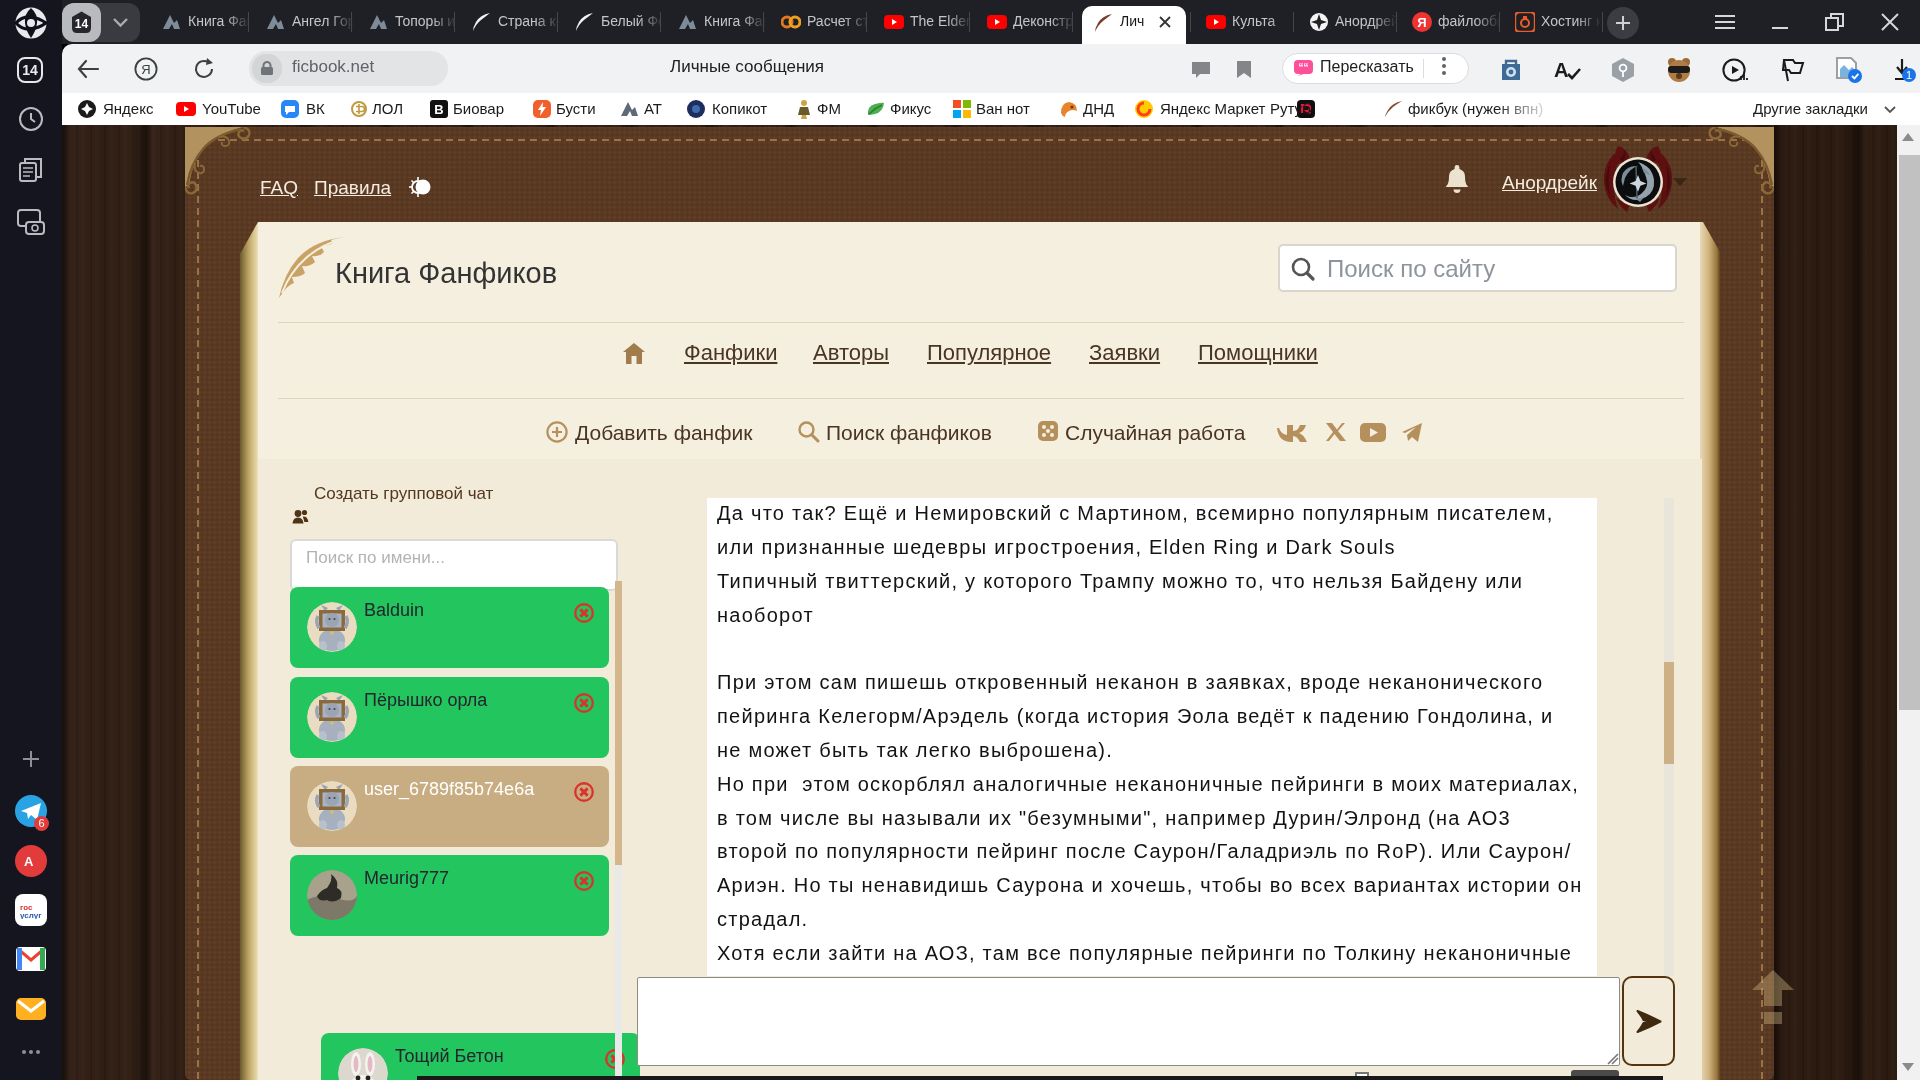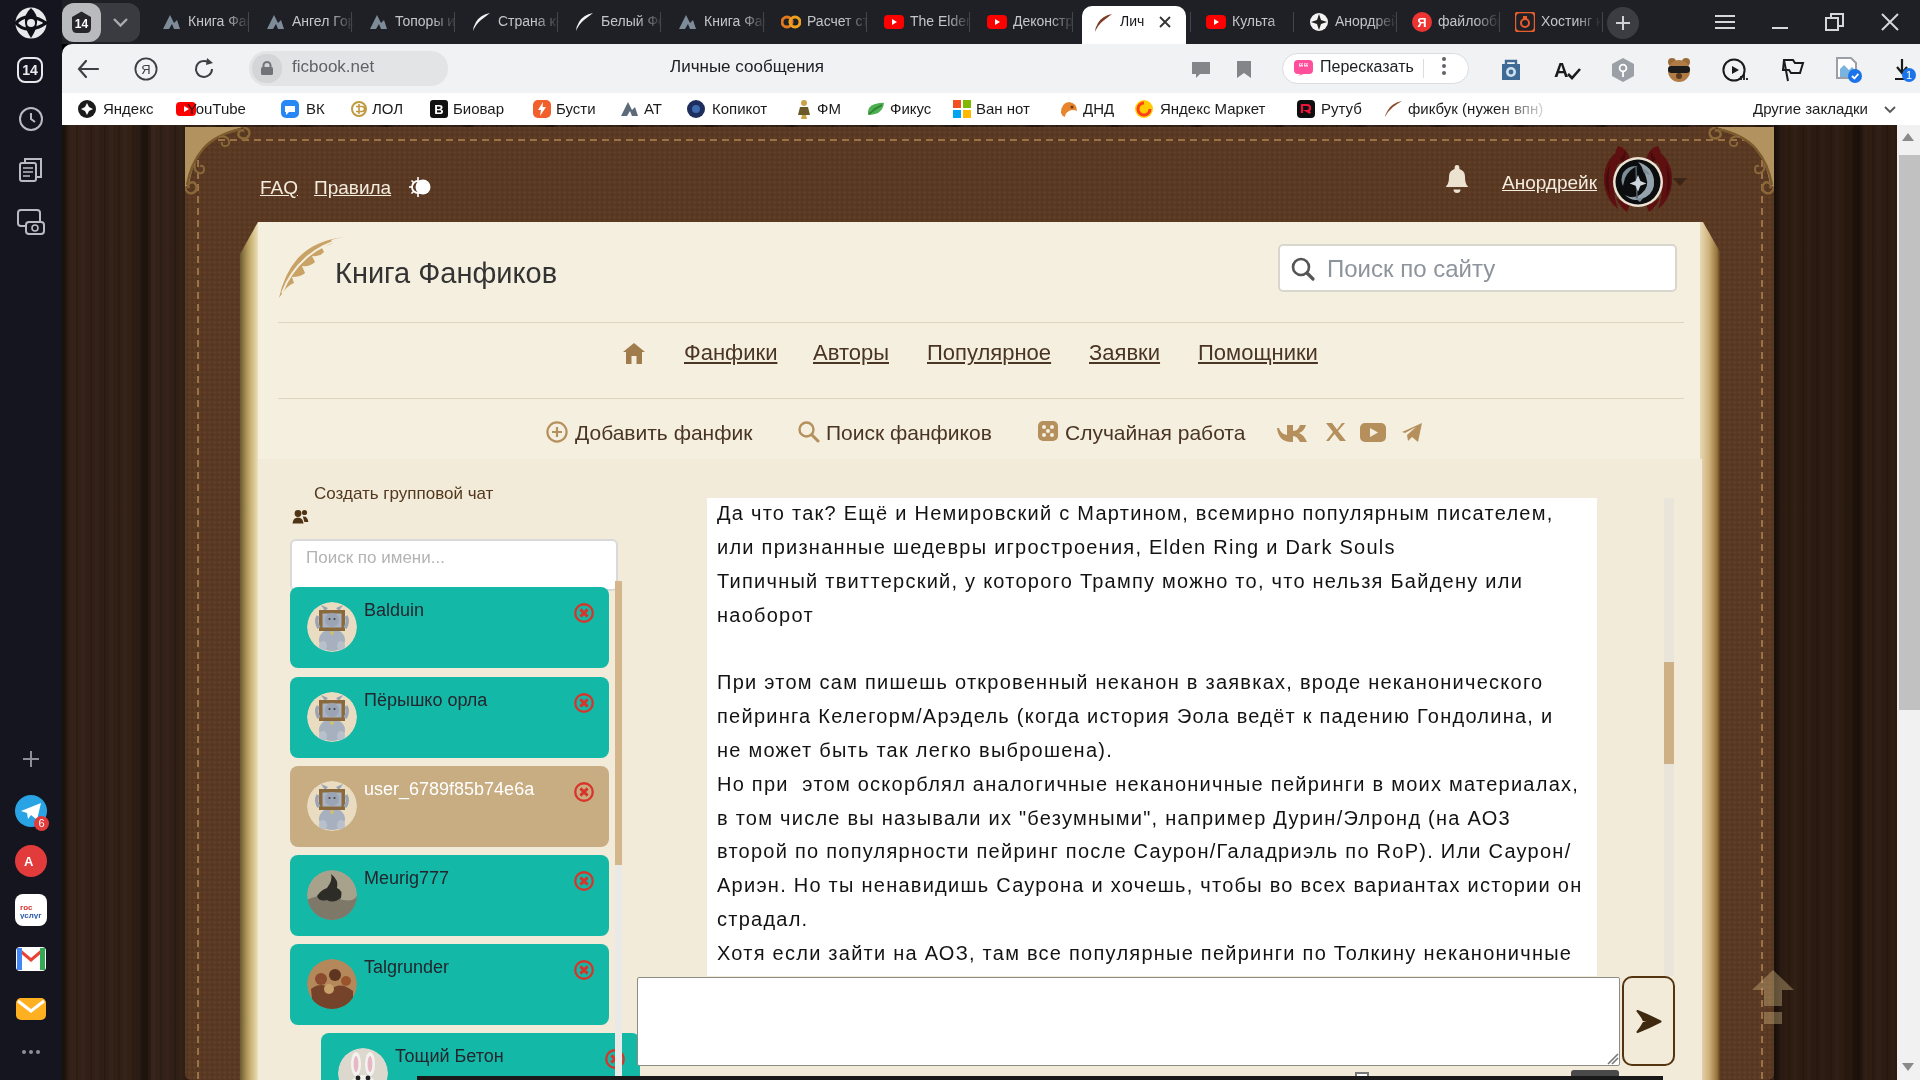--- a/index.html
+++ b/index.html
@@ -40,21 +40,21 @@
 
 .hdrlink { color:#f3ecdf; font-size:19px; text-decoration:underline; }
 #sitehdr-line1 { left:278px; top:322px; width:1406px; height:1px; background:#ded5c0; }
 #sitehdr-line2 { left:278px; top:398px; width:1406px; height:1px; background:#ded5c0; }
 #contentbg { left:258px; top:459px; width:1444px; height:621px; background:#f2ebda; }
 .navlink { color:#4a3423; font-size:22px;text-decoration:underline; }
 .nav2 { color:#4a3423; font-size:21px; }
 
 
 #chatsearch { left:290px; top:539px; width:328px; height:52px; background:#fff; border:2px solid #d9d9d9; border-radius:6px; color:#b3b3b3; font-size:17px; padding-left:14px; line-height:34px; }
-.chatitem { left:290px; width:319px; height:81px; background:#14b8a6; border-radius:8px; }
+.chatitem { left:290px; width:319px; height:81px; background:#22c55e; border-radius:8px; }
 .chatitem.sel { background:#c9ad82; }
 .chatname { position:absolute; left:74px; top:13px; font-size:18px; color:#23262e; }
 .sel .chatname { color:#fff; }
 .redx { position:absolute; left:284px; top:16px; width:20px; height:20px; }
 .avatar { position:absolute; left:17px; top:15px; width:50px; height:50px; border-radius:50%; overflow:hidden; }
 
 
 #msgpanel { left:707px; top:498px; width:890px; height:478px; background:#fff; }
 #msgtext { left:717px; top:497px; width:872px; font-size:20px; line-height:33.85px; color:#131313; letter-spacing:1.25px; }
 #msgscroll-track { left:1664px; top:498px; width:10px; height:478px; background:#e9e5da; }
@@ -282,35 +282,20 @@
           <circle cx="25" cy="25" r="25" fill="#a8a28c"></circle>
           <path d="M0 30 Q15 22 30 28 T50 26 L50 50 L0 50 Z" fill="#7d7867"></path>
           <path d="M20 18 q6 -8 4 -14 q8 6 6 14 q6 2 4 10 q-8 6 -14 2 q-8 2 -10 -4 q4 -6 10 -8z" fill="#2e2c26"></path>
         </svg></div>
     <div class="chatname">Meurig777</div>
     <div class="redx"><svg width="20" height="20" viewBox="0 0 26 26">
           <circle cx="13" cy="13" r="11.4" fill="none" stroke="#d7352b" stroke-width="3"></circle>
           <path d="M8.3 8.3 L17.7 17.7 M17.7 8.3 L8.3 17.7" stroke="#d7352b" stroke-width="3.8"></path>
         </svg></div>
   </div>
-  <div class="abs chatitem" style="top:944px;">
-    <div class="avatar"><svg width="50" height="50" viewBox="0 0 50 50">
-          <circle cx="25" cy="25" r="25" fill="#b5885c"></circle>
-          <circle cx="14" cy="20" r="6" fill="#8a4a2e"></circle>
-          <circle cx="28" cy="16" r="6" fill="#5c3420"></circle>
-          <circle cx="39" cy="22" r="5" fill="#99542c"></circle>
-          <path d="M4 30 q10 -8 20 0 q10 -8 22 2 L46 50 L6 50Z" fill="#74432a"></path>
-          <circle cx="22" cy="30" r="5" fill="#c8a06a"></circle>
-        </svg></div>
-    <div class="chatname">Talgrunder</div>
-    <div class="redx"><svg width="20" height="20" viewBox="0 0 26 26">
-          <circle cx="13" cy="13" r="11.4" fill="none" stroke="#d7352b" stroke-width="3"></circle>
-          <path d="M8.3 8.3 L17.7 17.7 M17.7 8.3 L8.3 17.7" stroke="#d7352b" stroke-width="3.8"></path>
-        </svg></div>
-  </div>
   <div class="abs chatitem" style="top:1033px; height:47px; border-radius:8px 8px 0 0;margin-left:31px;">
     <div class="avatar"><svg width="50" height="50" viewBox="0 0 50 50">
           <circle cx="25" cy="25" r="25" fill="#ddd8ce"></circle>
           <ellipse cx="25" cy="38" rx="13" ry="11" fill="#f4f2ee"></ellipse>
           <ellipse cx="18" cy="16" rx="5" ry="12" fill="#f4f2ee"></ellipse>
           <ellipse cx="32" cy="16" rx="5" ry="12" fill="#f4f2ee"></ellipse>
           <ellipse cx="18" cy="16" rx="2.4" ry="8" fill="#e4b9c4"></ellipse>
           <ellipse cx="32" cy="16" rx="2.4" ry="8" fill="#e4b9c4"></ellipse>
           <circle cx="20" cy="30" r="2.4" fill="#222"></circle>
           <circle cx="30" cy="30" r="2.4" fill="#222"></circle>
@@ -551,21 +536,21 @@
   <div class="abs" id="bookbar">
     <svg class="abs" style="left:16px; top:7px;" width="18" height="18" viewBox="0 0 18 18">
         <circle cx="9" cy="9" r="9" fill="#1b1b1b"></circle>
         <path d="M9 3 l2 4 4 2 -4 2 -2 4 -2 -4 -4 -2 4 -2z" fill="#fff"></path>
       </svg>
     <div class="abs bmtext" style="left:41px;">Яндекс</div>
     <svg class="abs" style="left:114px; top:9px;" width="20" height="14" viewBox="0 0 20 14">
         <rect width="20" height="14" rx="4" fill="#f00"></rect>
         <path d="M8 4 L13 7 L8 10Z" fill="#fff"></path>
       </svg>
-    <div class="abs bmtext" style="left:125px;">YouTube</div>
+    <div class="abs bmtext" style="left:140px;">YouTube</div>
     <svg class="abs" style="left:219px; top:7px;" width="18" height="18" viewBox="0 0 18 18">
         <rect width="18" height="18" rx="5" fill="#2787f5"></rect>
         <path d="M4 6 h10 v6 h-6 l-3 3 v-3 h-1z" fill="#fff"></path>
       </svg>
     <div class="abs bmtext" style="left:244px;">ВК</div>
     <svg class="abs" style="left:289px; top:7px;" width="16" height="18" viewBox="0 0 16 18">
         <circle cx="8" cy="9" r="7" fill="none" stroke="#c09a40" stroke-width="2"></circle>
         <path d="M8 4 v10 M5 6.5 h6 a2.5 2.5 0 0 1 0 5 h-6" stroke="#c09a40" stroke-width="1.6" fill="none"></path>
       </svg>
     <div class="abs bmtext" style="left:310px;">ЛОЛ</div>
@@ -613,21 +598,21 @@
     <div class="abs bmtext" style="left:1021px;">ДНД</div>
     <svg class="abs" style="left:1073px; top:7px;" width="18" height="18" viewBox="0 0 18 18">
         <circle cx="9" cy="9" r="9" fill="#ffcc00"></circle>
         <path d="M9 3 a6 6 0 1 0 6 6" fill="none" stroke="#fc3f1d" stroke-width="3"></path>
       </svg>
     <div class="abs bmtext" style="left:1098px;">Яндекс Маркет</div>
     <svg class="abs" style="left:1235px; top:7px;" width="18" height="18" viewBox="0 0 18 18">
         <rect width="18" height="18" rx="4" fill="#100f0f"></rect>
         <path d="M5 13 V5 h5 a3 3 0 0 1 0 6 l3.4 2" stroke="#ed143b" stroke-width="2.2" fill="none"></path>
       </svg>
-    <div class="abs bmtext" style="left:1259px;">Рутуб</div>
+    <div class="abs bmtext" style="left:1208px;">Рутуб</div>
     <svg class="abs" style="left:1322px; top:7px;" width="20" height="18" viewBox="0 0 20 18">
         <path d="M18 1 Q8 3 4 10 Q1 15 1 17 Q4 11 9 7 Q13 4 18 1Z" fill="#8a4a2e"></path>
       </svg>
     <div class="abs bmtext fade" style="left:1346px; width:146px;">фикбук (нужен впн)</div>
     <div class="abs bmtext" style="left:1691px;">Другие закладки</div>
     <svg class="abs" style="left:1822px; top:13px;" width="12" height="8" viewBox="0 0 12 8">
         <path d="M1 1 L6 6 L11 1" stroke="#555" stroke-width="1.8" fill="none"></path>
       </svg>
   </div>
   <div class="abs" id="sidebar">

